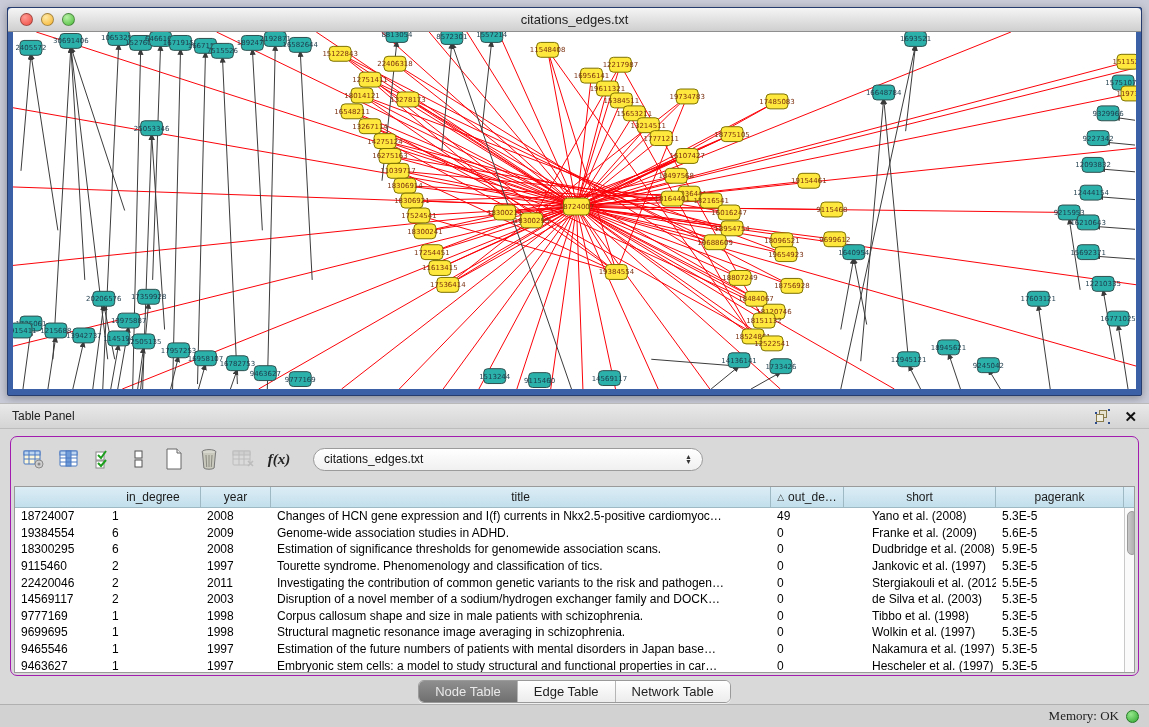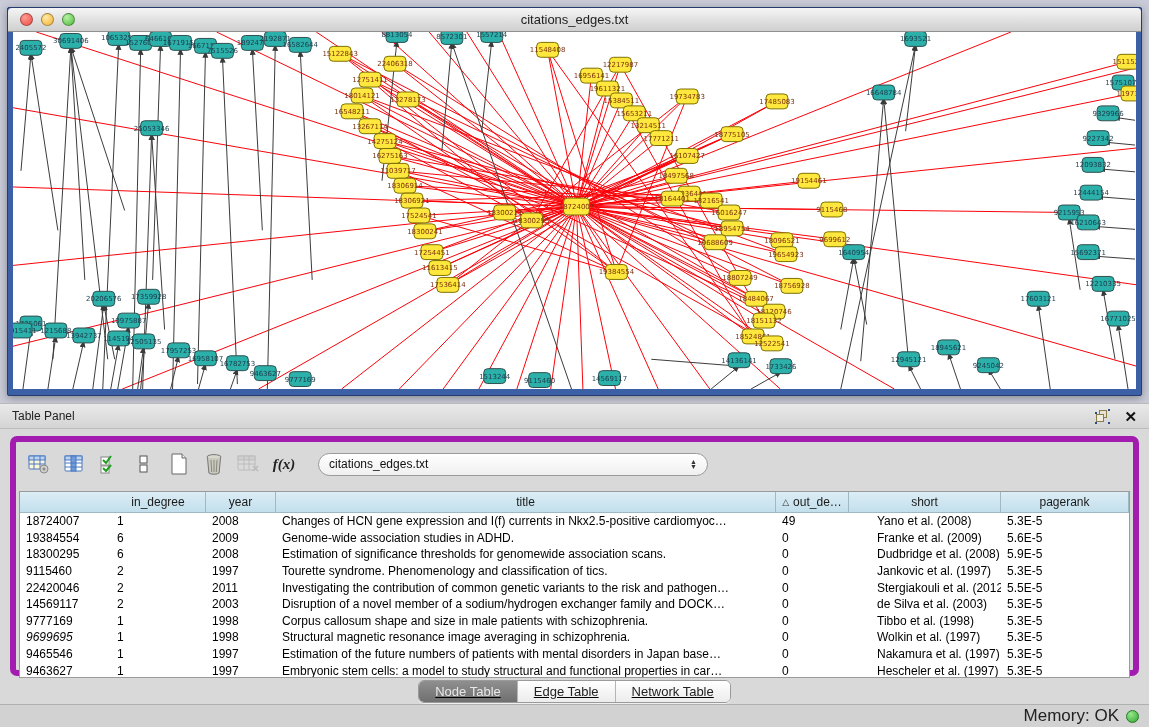--- a/index.html
+++ b/index.html
@@ -28,21 +28,21 @@
     border-bottom:1px solid #bcbcbc; display:flex; align-items:center; padding:0 12px; }
   .panel-title { font-size:12px; color:#222; }
   .panel-titlebar .spacer { flex:1; }
   .float-icon { width:15px; height:15px; position:relative; margin-right:14px; cursor:pointer; }
   .float-icon .sq1 { position:absolute; left:4px; top:1px; width:8px; height:8px; border:1px solid #8a7b4a; background:#e7e3d2; }
   .float-icon .sq2 { position:absolute; left:1px; top:5px; width:8px; height:8px; border:1px solid #8a7b4a; background:#efece0; }
   .float-icon .dot { position:absolute; width:2px; height:2px; background:#2a4a8a; }
   .close-x { font-size:15px; font-weight:bold; color:#111; cursor:pointer; line-height:15px; }
 
   .panel-body { position:absolute; left:10px; top:33px; width:1129px; height:240px;
-    border:6px solid #a21caf; border-radius:7px; background:#d9d9d9; }
+    border:1px solid #a21caf; border-radius:7px; background:#d9d9d9; }
   .toolbar { height:44px; display:flex; align-items:center; padding:0 10px; gap:9px; }
   .tbtn { width:26px; height:26px; display:flex; align-items:center; justify-content:center; cursor:pointer; border-radius:3px; }
   .tbtn svg { display:block; }
   .tbtn.disabled { opacity:.45; }
   .fx { font-family:"Liberation Serif",serif; font-style:italic; font-weight:bold; font-size:15px; color:#222; }
   .combo { width:390px; height:23px; margin-left:12px; background:linear-gradient(#ffffff,#f0f0f0);
     border:1px solid #9b9b9b; border-radius:12px; display:flex; align-items:center; padding:0 10px; cursor:pointer; }
   .combo-text { flex:1; font-size:12px; color:#111; }
   .combo-arrows { display:flex; flex-direction:column; align-items:center; line-height:5px; font-size:7px; color:#333; }
 
@@ -56,29 +56,29 @@
   .grid-body { position:relative; flex:1; display:flex; }
   .rows { flex:1; }
   .grid-row { display:flex; height:16.6px; align-items:center; }
   .gr-cell { font-size:12px; color:#000; padding:0 6px; overflow:hidden; white-space:nowrap; }
   .vscroll { width:15px; flex:none; background:#fafafa; border-left:1px solid #c9c9c9; position:relative; }
   .vthumb { position:absolute; left:2px; top:3px; width:10px; height:44px; border-radius:5px;
     background:linear-gradient(90deg,#c8c8c8,#a8a8a8); border:1px solid #9a9a9a; }
 
   .seg-row { position:absolute; left:0; top:277px; width:1149px; display:flex; justify-content:center; }
   .segmented { display:flex; border:1px solid #9a9a9a; border-radius:6px; overflow:hidden;
-    background:#fff; box-shadow:0 1px 0 rgba(255,255,255,.6);text-decoration:underline; }
+    background:#fff; box-shadow:0 1px 0 rgba(255,255,255,.6); }
   .seg { font-size:13px; padding:3px 16px; color:#222; background:linear-gradient(#ffffff,#ececec);
     border-right:1px solid #b5b5b5; cursor:pointer; }
   .seg:last-child { border-right:none; }
   .seg.selected { background:linear-gradient(#8f8f8f,#6f6f6f); color:#e9e9e9; }
 
   .statusbar { position:absolute; left:0; bottom:0; width:1149px; height:23px; background:#d2d2d2;
     border-top:1px solid #b0b0b0; display:flex; align-items:center; justify-content:flex-end; padding:0 10px; gap:7px; }
-  .status-text { font-size:17px; color:#222; }
+  .status-text { font-size:13px; color:#222;font-family:Liberation Serif, serif; }
   .mem-dot { width:13px; height:13px; border-radius:50%; border:1px solid #267a26;
     background:radial-gradient(circle at 35% 30%, #96e88c,#2fa52f); }
 </style>
 </head>
 <body>
 
 <div class="net-window">
   <div class="titlebar">
     <div class="traffic">
       <div class="light red"></div>
@@ -860,21 +860,21 @@
             <div class="grid-row">
               <div class="gr-cell" style="width: 91px; flex: 0 0 auto;">9777169</div>
               <div class="gr-cell" style="width: 95px; flex: 0 0 auto;">1</div>
               <div class="gr-cell" style="width: 70px; flex: 0 0 auto;">1998</div>
               <div class="gr-cell" style="width: 500px; flex: 0 0 auto;">Corpus callosum shape and size in male patients with schizophrenia.</div>
               <div class="gr-cell" style="width: 73px; flex: 0 0 auto;">0</div>
               <div class="gr-cell" style="width: 152px; flex: 0 0 auto; padding-left: 28px;">Tibbo et al. (1998)</div>
               <div class="gr-cell" style="width: 128px; flex: 0 0 auto;">5.3E-5</div>
             </div>
             <div class="grid-row">
-              <div class="gr-cell" style="width: 91px; flex: 0 0 auto; font-style: italic;">9699695</div>
+              <div class="gr-cell" style="width: 91px; flex: 0 0 auto;">9699695</div>
               <div class="gr-cell" style="width: 95px; flex: 0 0 auto;">1</div>
               <div class="gr-cell" style="width: 70px; flex: 0 0 auto;">1998</div>
               <div class="gr-cell" style="width: 500px; flex: 0 0 auto;">Structural magnetic resonance image averaging in schizophrenia.</div>
               <div class="gr-cell" style="width: 73px; flex: 0 0 auto;">0</div>
               <div class="gr-cell" style="width: 152px; flex: 0 0 auto; padding-left: 28px;">Wolkin et al. (1997)</div>
               <div class="gr-cell" style="width: 128px; flex: 0 0 auto;">5.3E-5</div>
             </div>
             <div class="grid-row">
               <div class="gr-cell" style="width: 91px; flex: 0 0 auto;">9465546</div>
               <div class="gr-cell" style="width: 95px; flex: 0 0 auto;">1</div>

